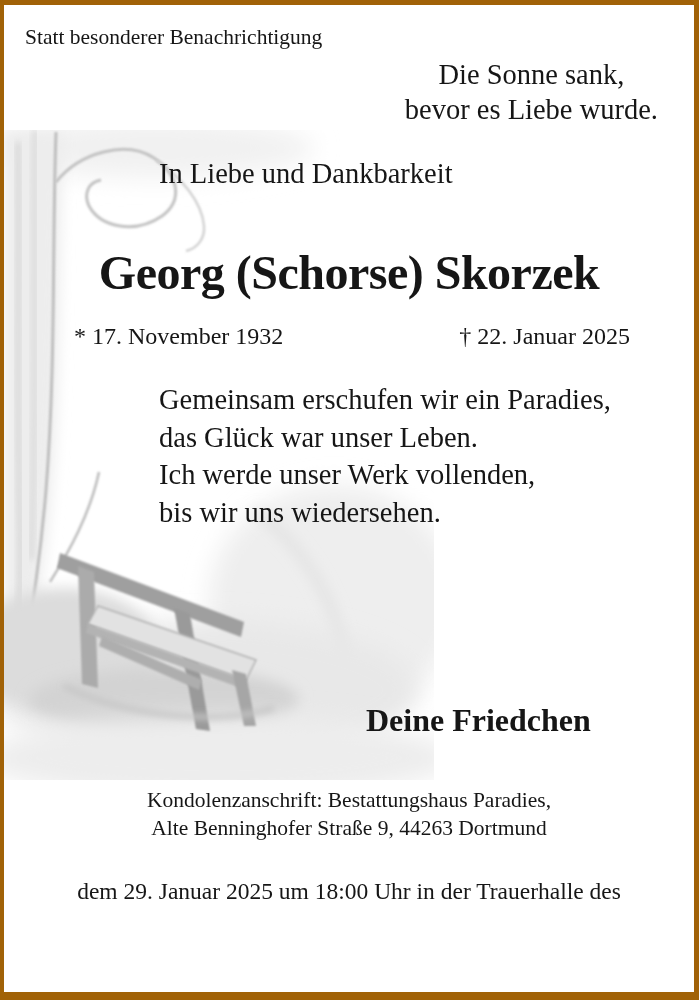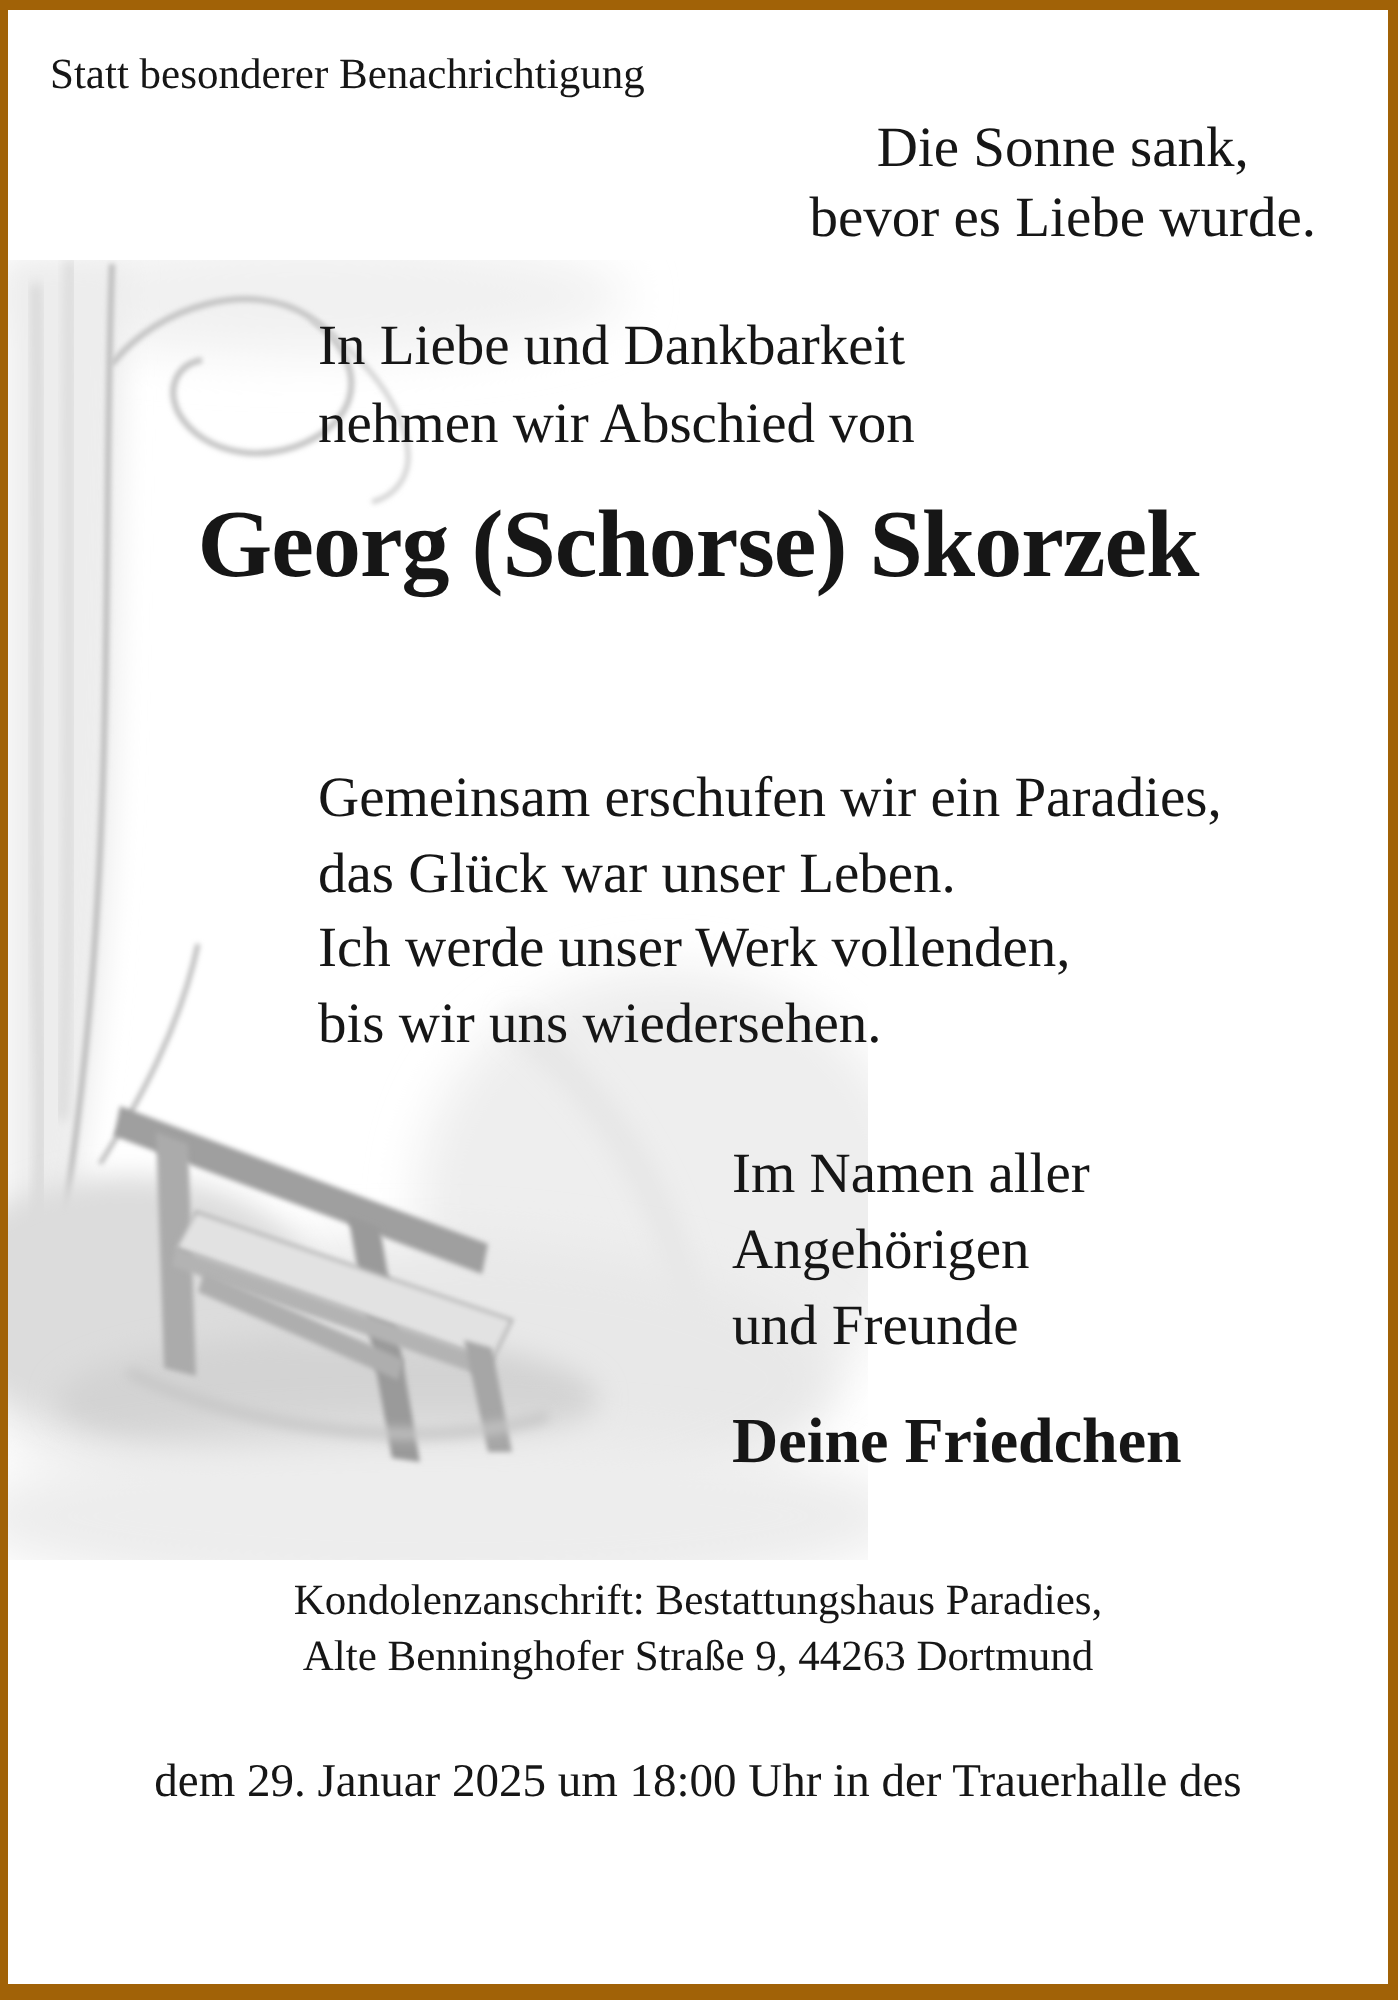--- a/index.html
+++ b/index.html
@@ -85,38 +85,36 @@
 
     <div class="txt preamble">Statt besonderer Benachrichtigung</div>
 
     <div class="txt epigraph">
       <div>Die Sonne sank,</div>
       <div>bevor es Liebe wurde.</div>
     </div>
 
     <div class="txt intro">
       <div>In Liebe und Dankbarkeit</div>
-      <div>nehmen wir Abschied von</div>
     </div>
 
     <div class="txt name">Georg (Schorse) Skorzek</div>
 
+    <div class="txt dates">
+      <span>* 17. November 1932</span>
+      <span>† 22. Januar 2025</span>
+    </div>
 
     <div class="txt poem">
       <div>Gemeinsam erschufen wir ein Paradies,</div>
       <div>das Glück war unser Leben.</div>
       <div>Ich werde unser Werk vollenden,</div>
       <div>bis wir uns wiedersehen.</div>
     </div>
 
-    <div class="txt closing">
-      <div>Im Namen aller</div>
-      <div>Angehörigen</div>
-      <div>und Freunde</div>
-    </div>
 
     <div class="txt signature">Deine Friedchen</div>
 
     <div class="txt condolence">
       <div>Kondolenzanschrift: Bestattungshaus Paradies,</div>
       <div>Alte Benninghofer Straße 9, 44263 Dortmund</div>
     </div>
 
     <div class="txt funeral">
       <div>dem 29. Januar 2025 um 18:00 Uhr in der Trauerhalle des</div>

